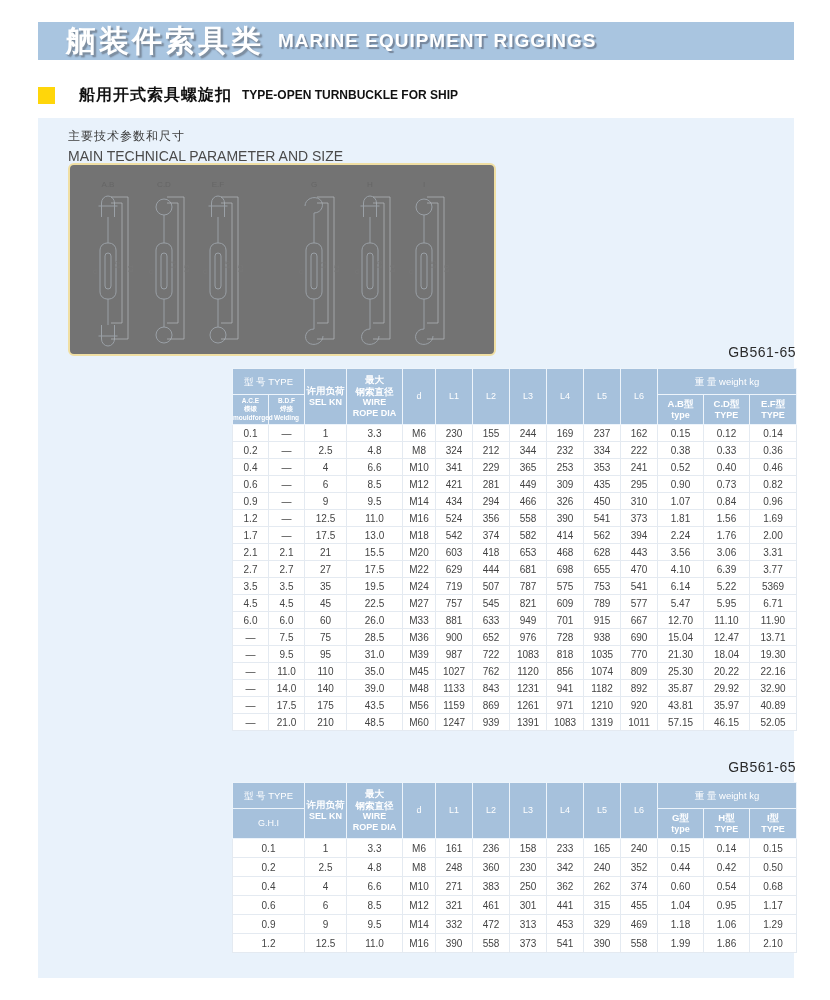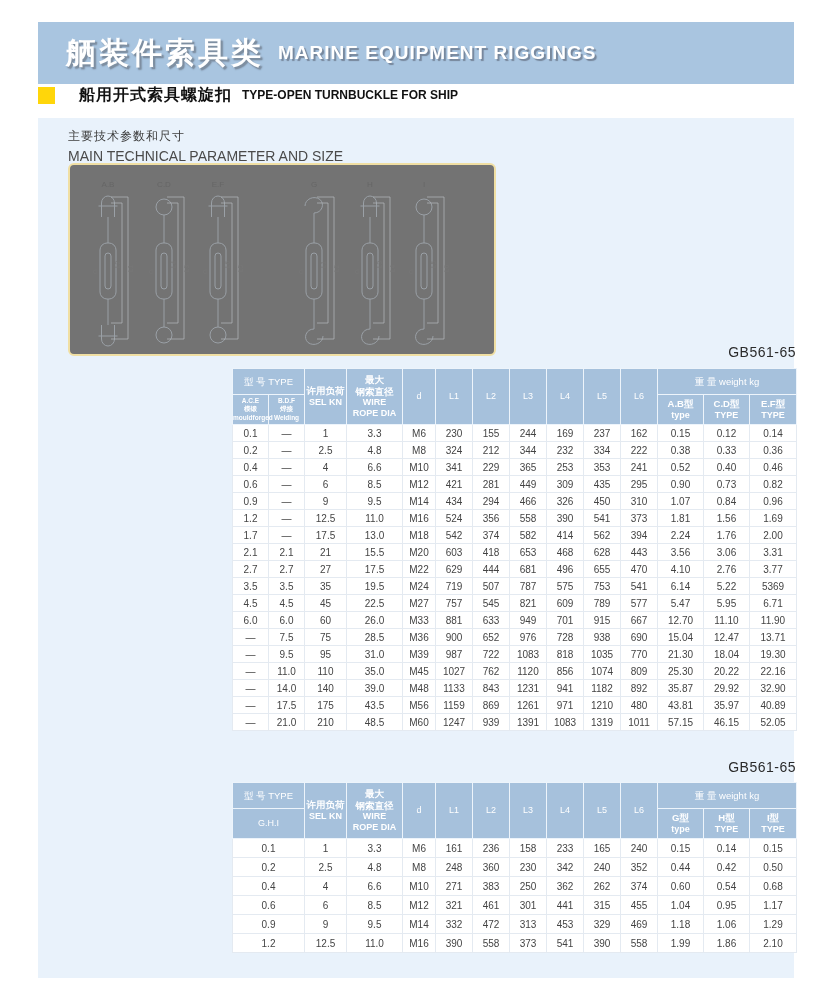--- a/index.html
+++ b/index.html
@@ -1,20 +1,20 @@
 <!DOCTYPE html>
 <html><head>
 <meta charset="utf-8">
 <style>
   * { margin:0; padding:0; box-sizing:border-box; }
   body { background:#cfcfcf; font-family:"Liberation Sans", sans-serif; }
   .page { position:relative; width:830px; height:1000px; background:#ffffff; margin:0 auto; overflow:hidden; }
 
   
-  .banner { position:absolute; left:38px; top:22px; width:756px; height:62px;
+  .banner { position:absolute; left:38px; top:22px; width:756px; height:38px;
             background:#a9c5e0; display:flex; align-items:center; }
   .banner-zh { font-size:30px; font-weight:bold; color:#ffffff; margin-left:28px;
                letter-spacing:3px; text-shadow:2px 2px 1px #7e8fa1, 2px 2px 2px #76869b; }
   .banner-en { font-size:19px; font-weight:bold; color:#ffffff; margin-left:14px;
                letter-spacing:1px; text-shadow:2px 2px 1px #76869b; }
 
   
   .section { position:absolute; left:38px; top:85px; height:20px; display:flex; align-items:center;text-align:right; }
   .bullet { width:17px; height:17px; background:#ffd60a; }
   .sec-zh { font-size:16px; font-weight:bold; color:#111; margin-left:24px; letter-spacing:1px; }
@@ -375,25 +375,25 @@
           </tr>
           <tr>
             <td>2.7</td>
             <td>2.7</td>
             <td>27</td>
             <td>17.5</td>
             <td>M22</td>
             <td>629</td>
             <td>444</td>
             <td>681</td>
-            <td>496</td>
+            <td>698</td>
             <td>655</td>
             <td>470</td>
             <td>4.10</td>
-            <td>2.76</td>
+            <td>6.39</td>
             <td>3.77</td>
           </tr>
           <tr>
             <td>3.5</td>
             <td>3.5</td>
             <td>35</td>
             <td>19.5</td>
             <td>M24</td>
             <td>719</td>
             <td>507</td>
@@ -505,21 +505,21 @@
             <td>—</td>
             <td>17.5</td>
             <td>175</td>
             <td>43.5</td>
             <td>M56</td>
             <td>1159</td>
             <td>869</td>
             <td>1261</td>
             <td>971</td>
             <td>1210</td>
-            <td>480</td>
+            <td>920</td>
             <td>43.81</td>
             <td>35.97</td>
             <td>40.89</td>
           </tr>
           <tr>
             <td>—</td>
             <td>21.0</td>
             <td>210</td>
             <td>48.5</td>
             <td>M60</td>

